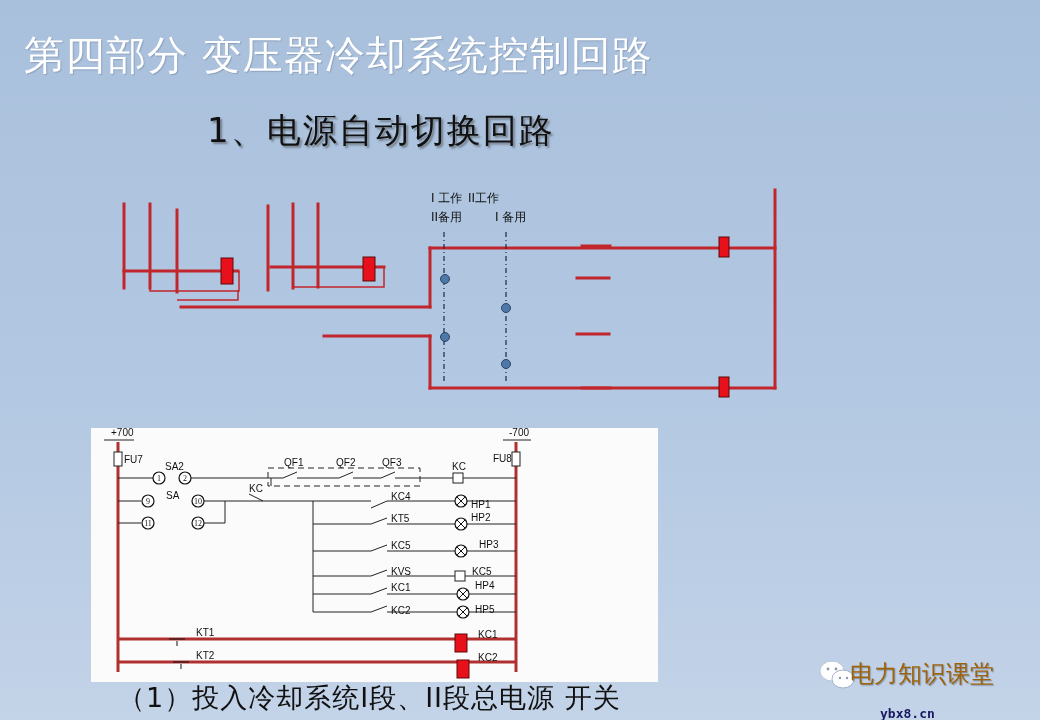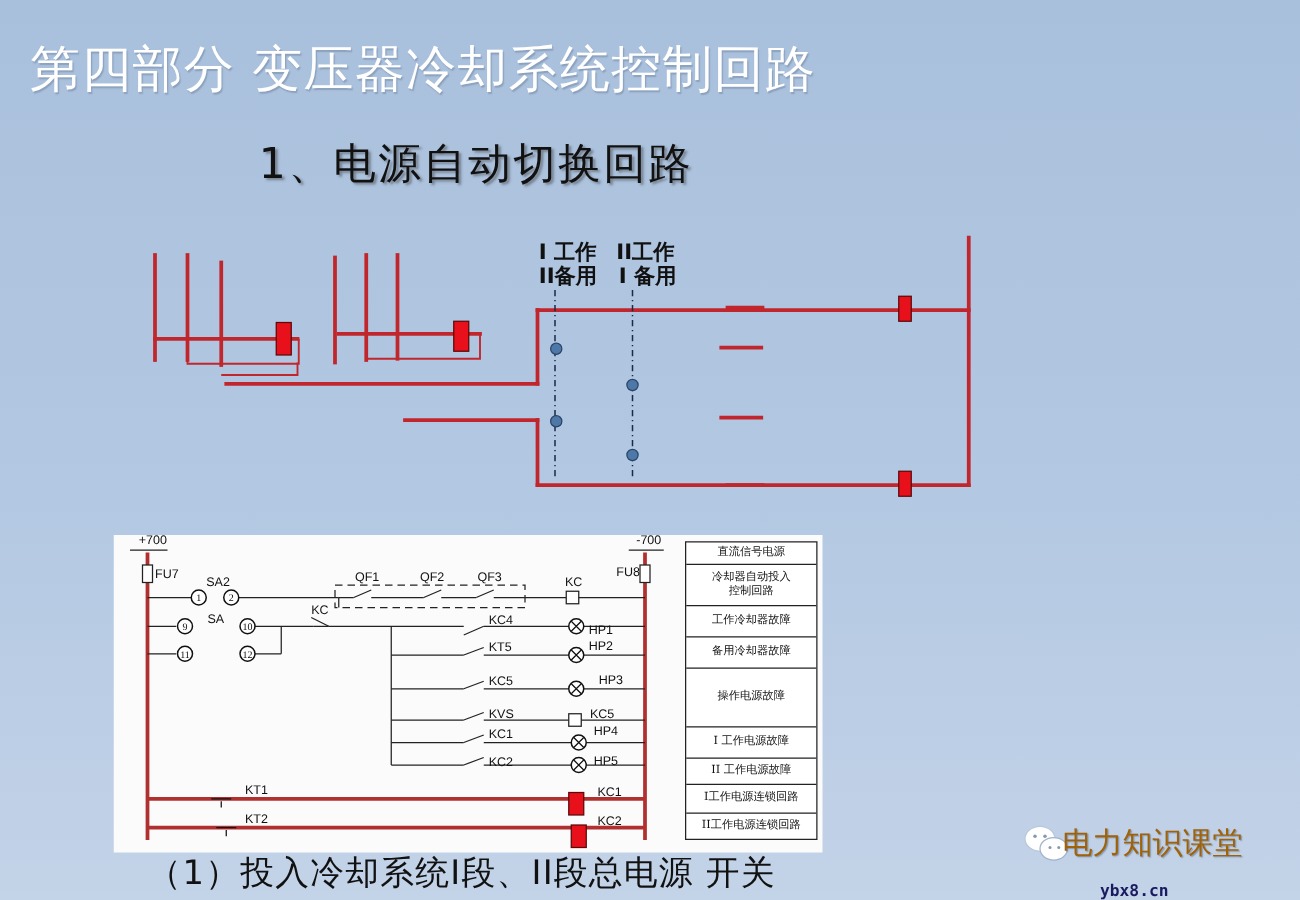--- a/index.html
+++ b/index.html
@@ -5,21 +5,21 @@
   html,body{margin:0;padding:0;}
   body{width:1040px;height:720px;overflow:hidden;position:relative;
     background:linear-gradient(180deg,#a9c0dc 0%,#b3c8e2 55%,#c3d3e8 100%);
     font-family:"DejaVu Sans",sans-serif;}
   .title{position:absolute;left:24px;top:28px;font-family:"DejaVu Serif",serif;
     font-size:40px;color:#ffffff;letter-spacing:1px;white-space:nowrap;
     text-shadow:1px 1px 1px rgba(80,100,130,0.35);}
   .subtitle{position:absolute;left:207px;top:108px;font-size:34px;font-weight:normal;
     color:#111;white-space:nowrap;text-shadow:2px 2px 2px rgba(60,60,60,0.5);letter-spacing:2px;}
   svg.top{position:absolute;left:0;top:0;}
-  .lbl{position:absolute;font-size:17px;font-weight:bold;color:#111;white-space:nowrap;}
+  .lbl{position:absolute;font-size:12px;font-weight:normal;color:#111;white-space:nowrap;}
   .panel{position:absolute;left:91px;top:428px;width:567px;height:254px;background:#fbfbfb;}
   .panel svg{position:absolute;left:0;top:0;}
   .pt{position:absolute;font-family:Liberation Sans, sans-serif;font-size:10px;color:#111;white-space:nowrap;line-height:1;}
   .legend{position:absolute;left:457px;top:5px;width:104px;border:1px solid #222;background:#fff;}
   .legend .cell{border-bottom:1px solid #222;font-family:"DejaVu Serif",serif;font-size:9px;
     display:flex;align-items:center;justify-content:center;text-align:center;color:#111;line-height:1.25;}
   .legend .cell:last-child{border-bottom:none;}
   .caption{position:absolute;left:118px;top:680px;font-size:27px;color:#111;white-space:nowrap;letter-spacing:1px;}
   .brand{position:absolute;left:818px;top:658px;}
   .brand .name{position:absolute;left:32px;top:0;font-size:24px;color:#a16207;white-space:nowrap;
@@ -80,21 +80,21 @@
   <g fill="#4d78a8" stroke="#2a4466" stroke-width="1">
     <circle cx="445" cy="279" r="4.5"></circle>
     <circle cx="445" cy="337" r="4.5"></circle>
     <circle cx="506" cy="308" r="4.5"></circle>
     <circle cx="506" cy="364" r="4.5"></circle>
   </g>
 </svg>
 
 <div class="lbl" style="left:431px;top:190px">I 工作</div>
 <div class="lbl" style="left:431px;top:209px">II备用</div>
-<div class="lbl" style="left:493px;top:190px">II工作</div>
+<div class="lbl" style="left:468px;top:190px">II工作</div>
 <div class="lbl" style="left:495px;top:209px">I 备用</div>
 
 <div class="panel">
   <svg width="567" height="254">
 
     <g stroke="#b03030" stroke-width="3">
       <line x1="27" y1="14" x2="27" y2="244"></line>
       <line x1="425" y1="14" x2="425" y2="244"></line>
       <line x1="27" y1="211" x2="425" y2="211"></line>
       <line x1="27" y1="234" x2="425" y2="234"></line>
@@ -225,32 +225,20 @@
   <div class="pt" style="left:105px;top:223px">KT2</div>
   <div class="pt" style="left:380px;top:72px">HP1</div>
   <div class="pt" style="left:380px;top:85px">HP2</div>
   <div class="pt" style="left:388px;top:112px">HP3</div>
   <div class="pt" style="left:381px;top:139px">KC5</div>
   <div class="pt" style="left:384px;top:153px">HP4</div>
   <div class="pt" style="left:384px;top:177px">HP5</div>
   <div class="pt" style="left:387px;top:202px">KC1</div>
   <div class="pt" style="left:387px;top:225px">KC2</div>
 
-  <div class="legend">
-    <div class="cell" style="height:17px">直流信号电源</div>
-    <div class="cell" style="height:32px;white-space:pre-line">冷却器自动投入
-控制回路</div>
-    <div class="cell" style="height:24px">工作冷却器故障</div>
-    <div class="cell" style="height:24px">备用冷却器故障</div>
-    <div class="cell" style="height:46px">操作电源故障</div>
-    <div class="cell" style="height:24px">I 工作电源故障</div>
-    <div class="cell" style="height:20px">II 工作电源故障</div>
-    <div class="cell" style="height:22px">I工作电源连锁回路</div>
-    <div class="cell" style="height:20px">II工作电源连锁回路</div>
-  </div>
 </div>
 
 <div class="caption">（1）投入冷却系统I段、II段总电源 开关</div>
 
 <div class="brand">
   <svg width="40" height="34">
     <ellipse cx="14" cy="13" rx="12" ry="10" fill="#fff" stroke="#b8c8dc"></ellipse>
     <ellipse cx="25" cy="21" rx="11" ry="9" fill="#fff" stroke="#9fb3cc"></ellipse>
     <circle cx="10" cy="11" r="1.4" fill="#8899aa"></circle>
       <circle cx="18" cy="11" r="1.4" fill="#8899aa"></circle>

